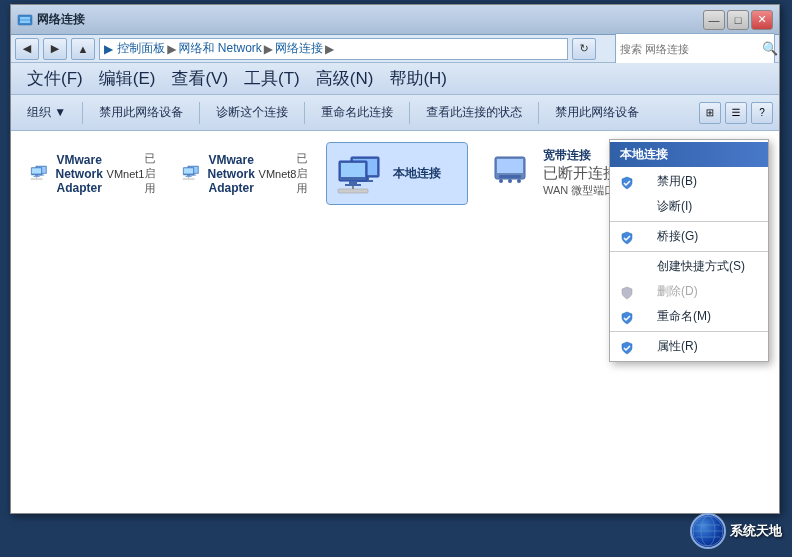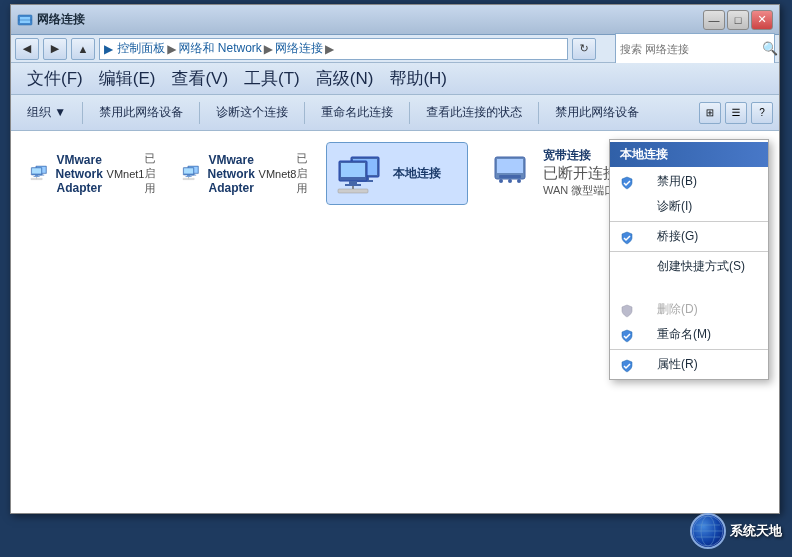--- a/index.html
+++ b/index.html
@@ -298,21 +298,21 @@
       display: flex;
       align-items: flex-end;
       padding: 4px 10px;
       font-size: 12px;
       color: #1a2a3a;
       cursor: pointer;
       gap: 23px;
       position: relative;
     }
     .ctx-item.bold { font-weight: bold; }
-    .ctx-item.disabled { color: #aaa; cursor: default; margin-top: 18px; }
+    .ctx-item.disabled { color: #aaa; cursor: default; }
     .ctx-separator {
       height: 1px;
       background: #ccc;
       margin: 2px 0;
     }
     .ctx-shield {
       width: 14px;
       height: 14px;
       display: flex;
       align-items: center;

